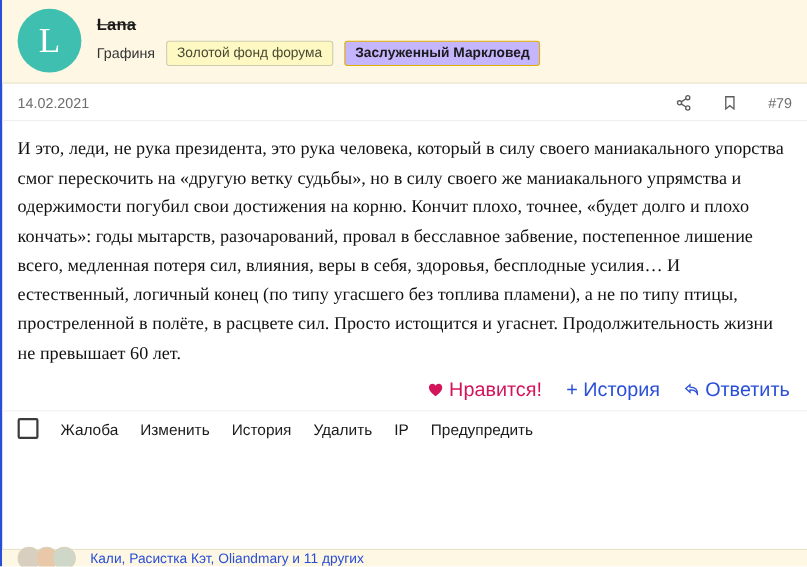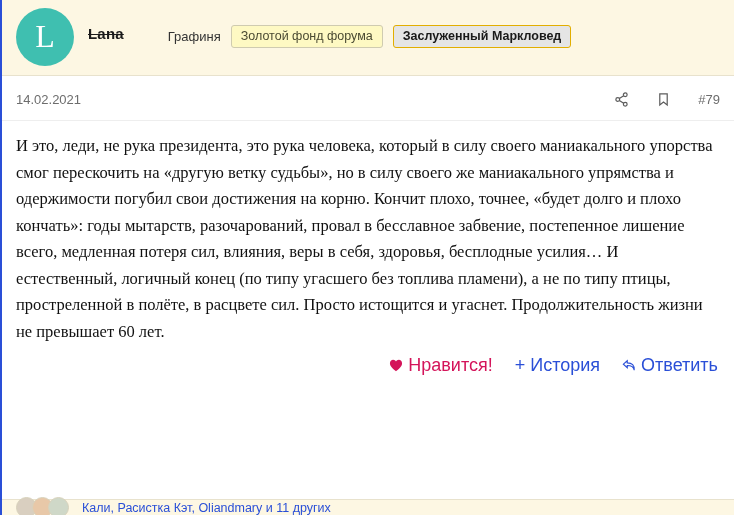--- a/index.html
+++ b/index.html
@@ -43,23 +43,22 @@
     font-size: 32px;
     display: flex;
     align-items: center;
     justify-content: center;
     flex: 0 0 auto;
     font-family: "Liberation Serif", serif;
   }
   .user-block {
     margin-left: 14px;
     display: flex;
-    flex-direction: row;
+    flex-direction: column;
     justify-content: center;
-    gap: 44px;
   }
   .username {
     font-size: 15px;
     font-weight: bold;
     color: #1a1a1a;
     text-decoration: line-through;
     margin-bottom: 6px;
     letter-spacing: .2px;
   }
   .user-meta {
@@ -77,32 +76,32 @@
     border-radius: 3px;
     white-space: nowrap;
     line-height: 15px;
   }
   .badge-gold-fund {
     background: #fef9c3;
     border: 1px solid #cfcbb0;
     color: #4a4a32;
   }
   .badge-markloved {
-    background: #e5e5e5;
+    background: #c4b5fd;
     border: 1px solid #e2ae00;
     color: #1a1a1a;
     font-weight: bold;
   }
   
   .post-meta {
     display: flex;
     align-items: center;
     padding: 8px 14px 6px 14px;
     border-bottom: 1px solid #eeeeee;
-    height: 45px;
+    height: 34px;
     box-sizing: border-box;
   }
   .post-date {
     font-size: 13px;
     color: #6d6d6d;
   }
   .meta-actions {
     margin-left: auto;
     display: flex;
     align-items: center;
@@ -249,20 +248,29 @@
       <span>История</span>
     </span>
     <span class="react-reply">
       <svg width="14" height="13" viewBox="0 0 16 15" fill="none" stroke="#2a4fd7" stroke-width="1.3">
         <path d="M6 2 L1.5 6 L6 10 V7.5 C11 7.5 13.5 9 14 13 C14.5 7 11.5 4.5 6 4.5 Z"></path>
       </svg>
       <span>Ответить</span>
     </span>
   </div>
 
+  <div class="mod-row">
+    <span class="mod-checkbox"></span>
+    <span class="mod-link">Жалоба</span>
+    <span class="mod-link">Изменить</span>
+    <span class="mod-link">История</span>
+    <span class="mod-link">Удалить</span>
+    <span class="mod-link">IP</span>
+    <span class="mod-link">Предупредить</span>
+  </div>
 
   <div class="likes-bar">
     <div class="like-avatars">
       <span class="like-av" style="background:#d9cfc0"></span>
       <span class="like-av" style="background:#e8c8a8"></span>
       <span class="like-av" style="background:#cfd8c8"></span>
     </div>
     <span class="likes-text">Кали, Расистка Кэт, Oliandmary и 11 других</span>
   </div>
 

